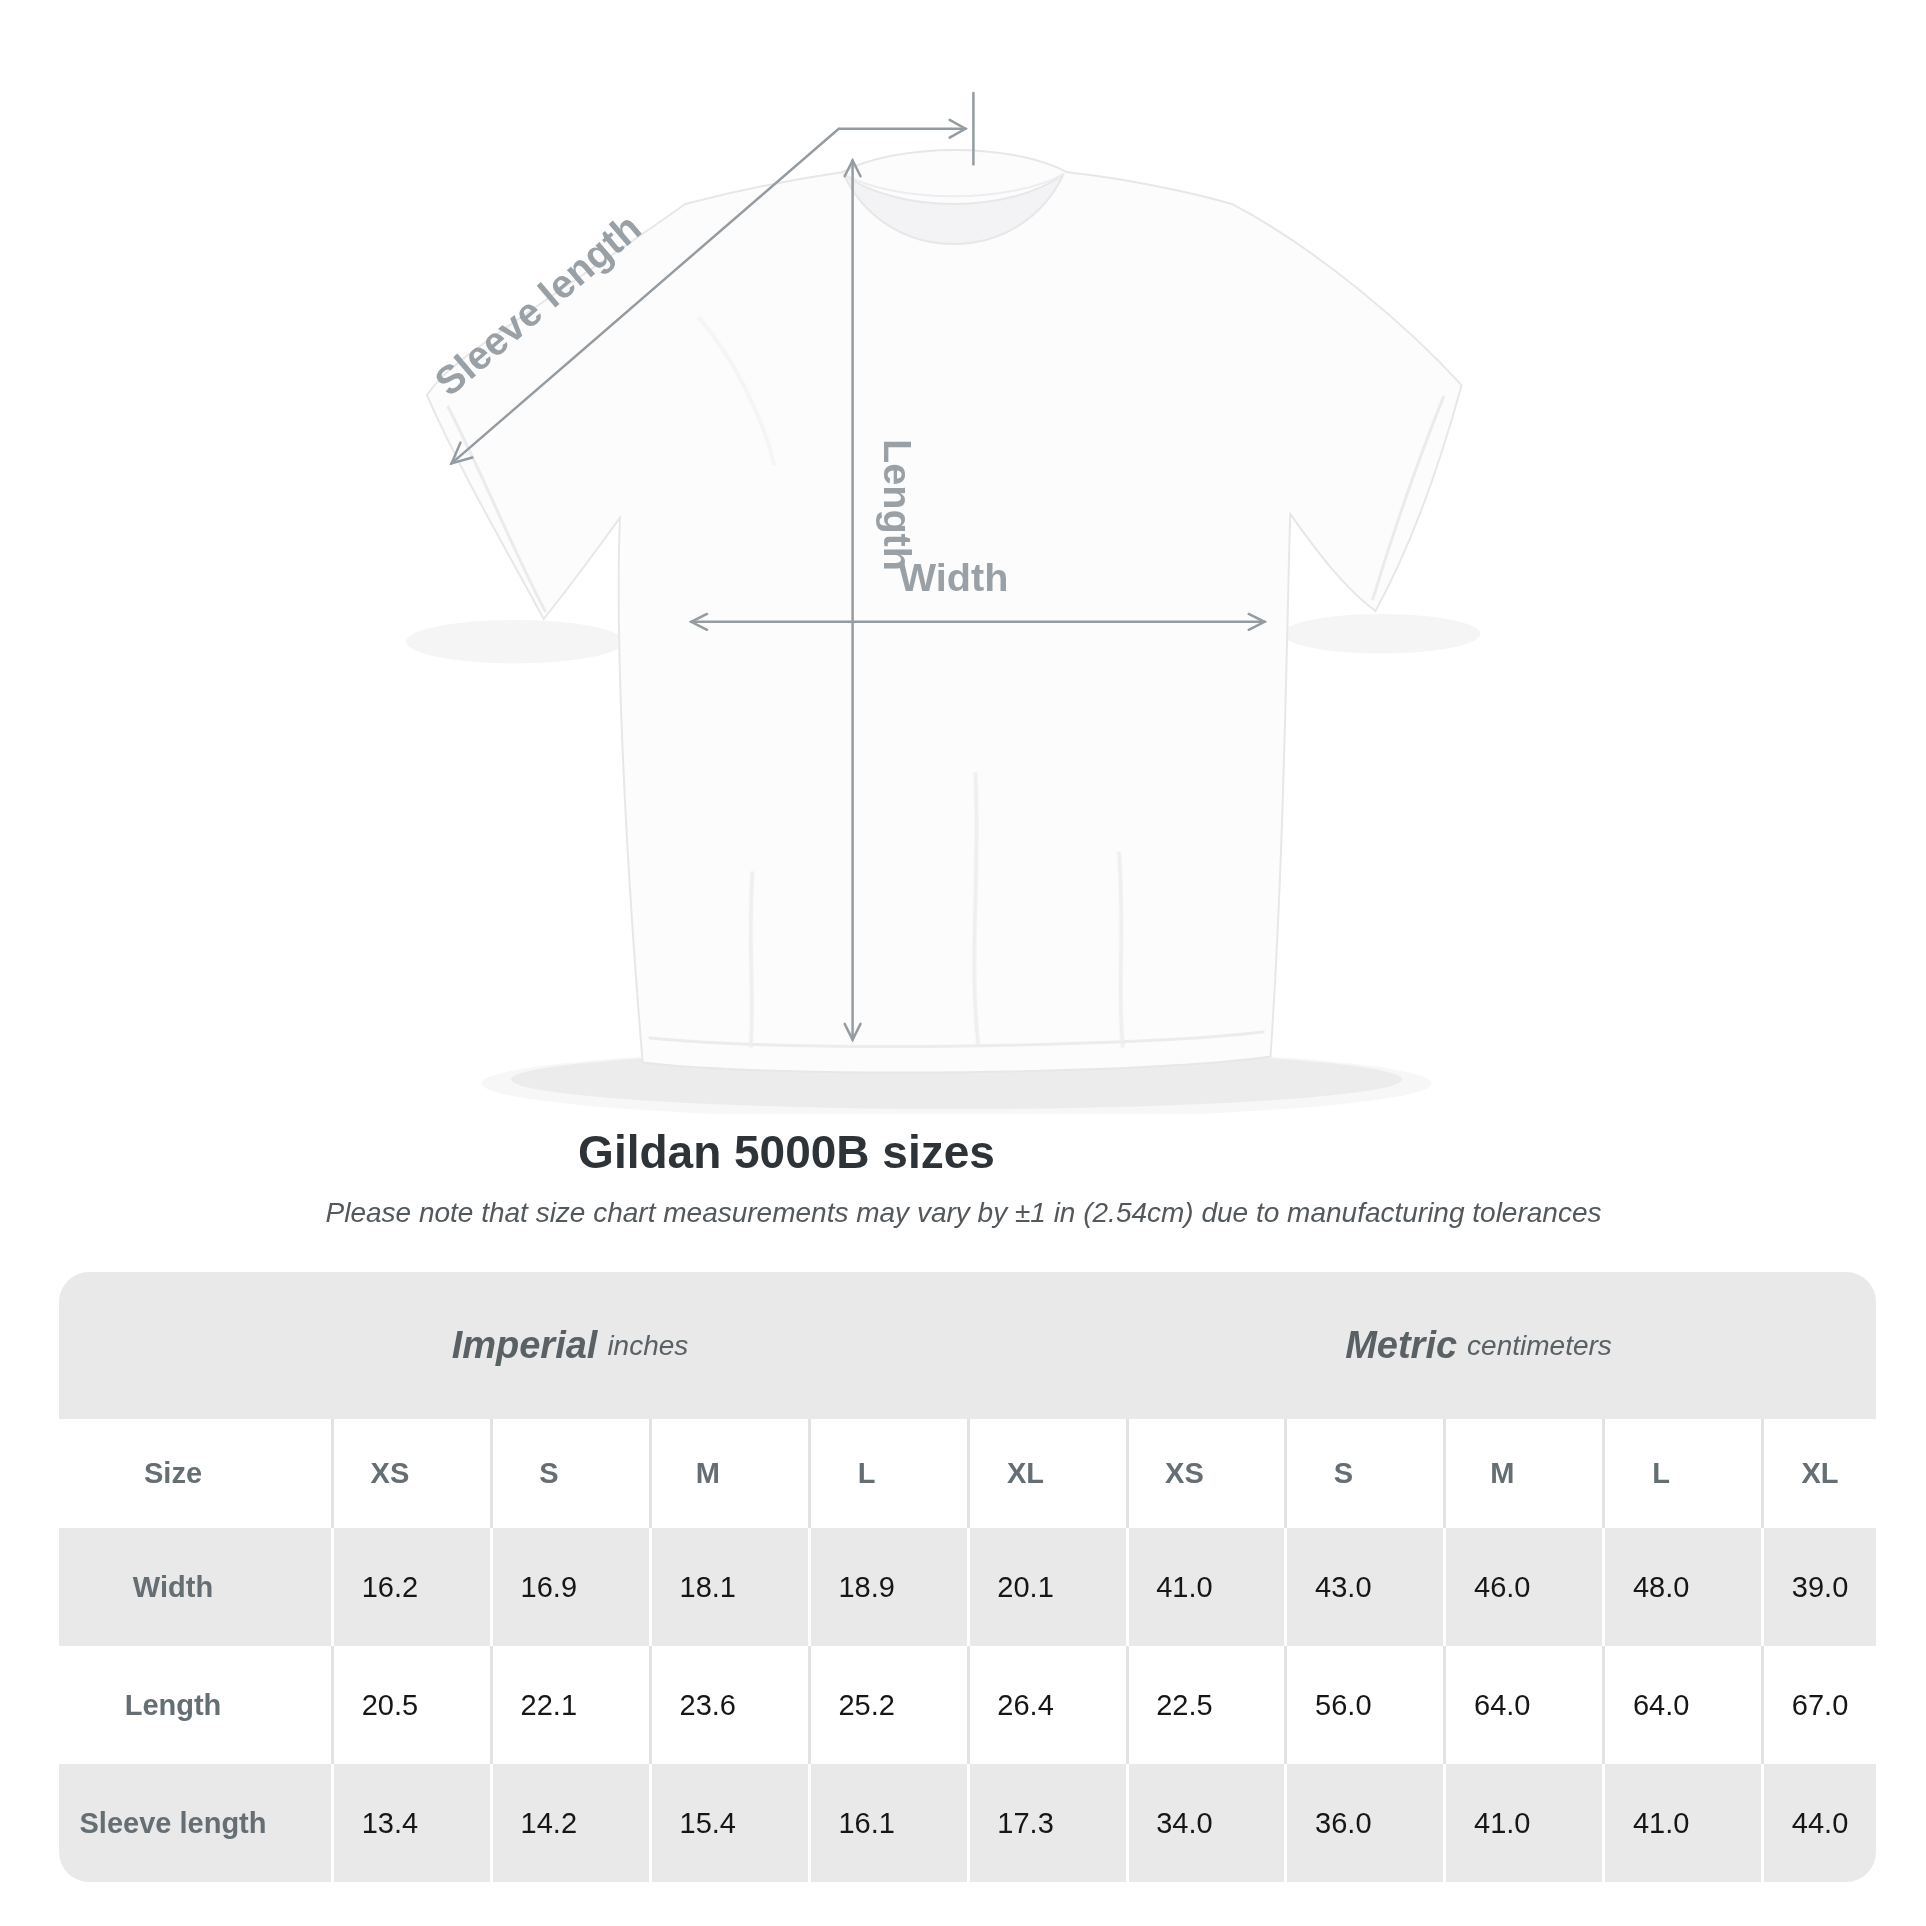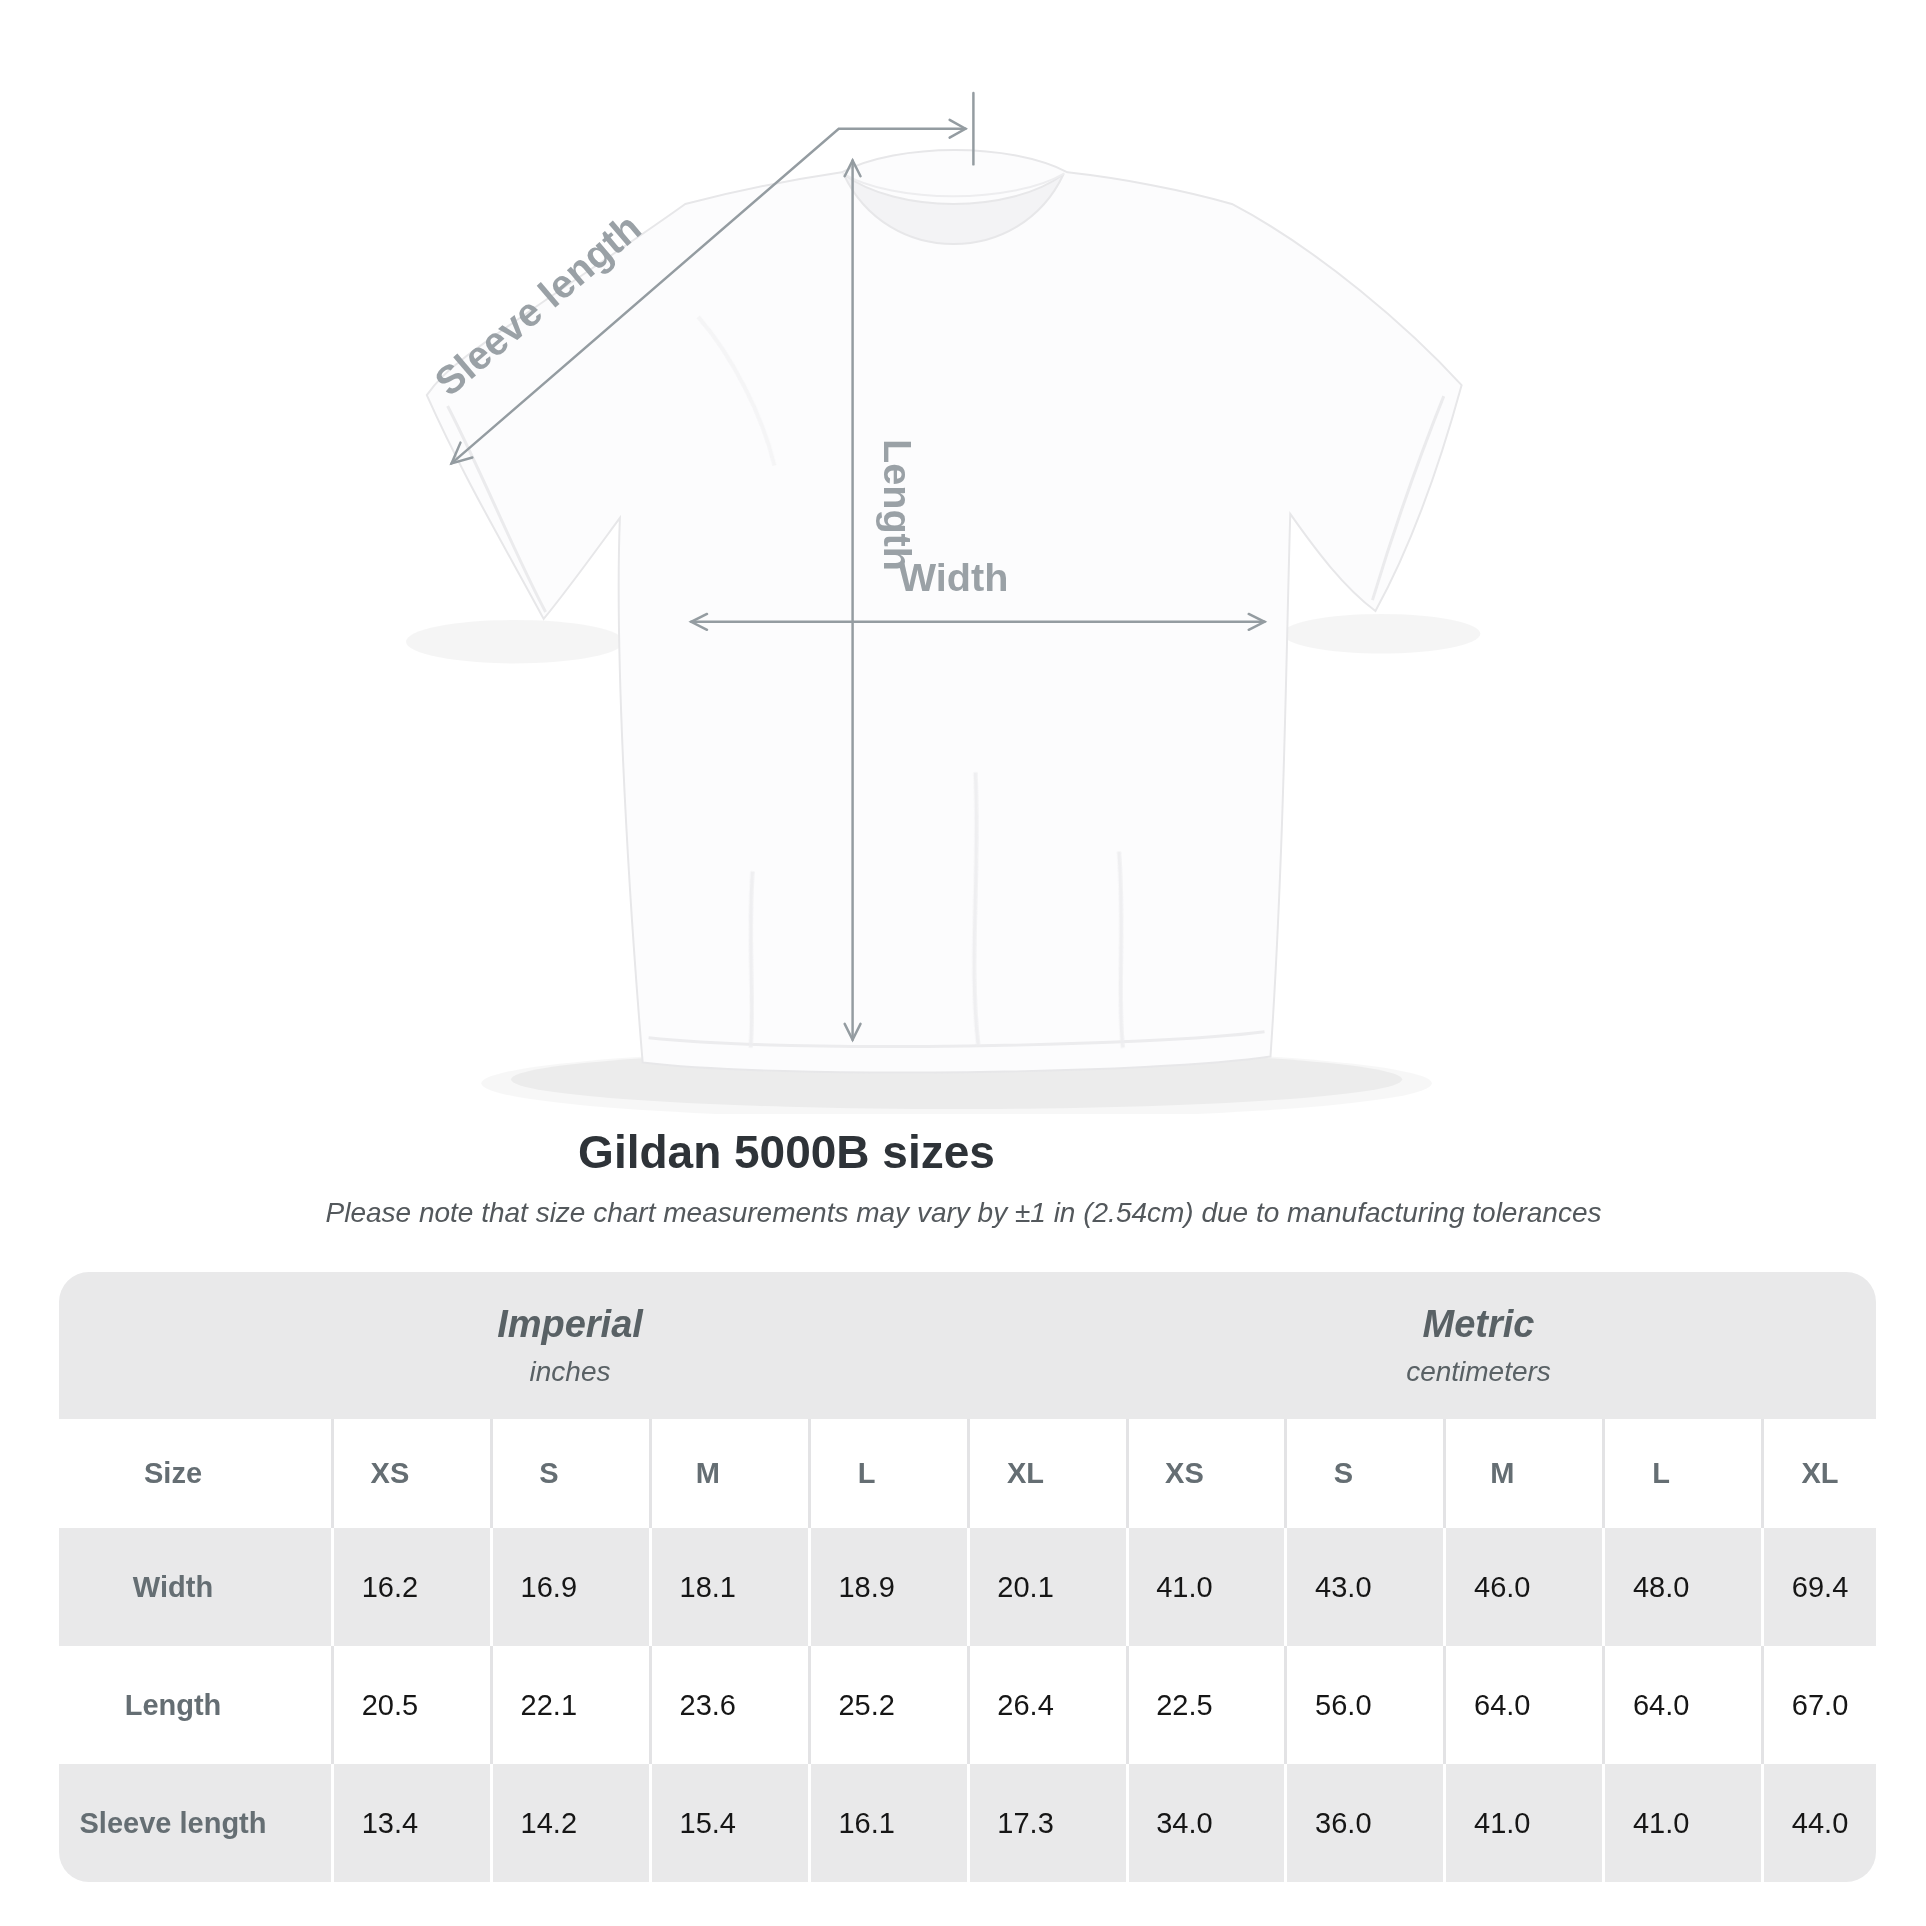--- a/index.html
+++ b/index.html
@@ -7,21 +7,21 @@
         font-family:"Liberation Sans", sans-serif;}
   .figure-svg{position:absolute;top:0;left:0;}
   .fig-label{font-family:"Liberation Sans", sans-serif;font-weight:bold;font-size:40px;fill:#9aa1a6;}
   .page-title{position:absolute;top:1129px;left:0;width:1573px;text-align:center;
               font-size:46px;font-weight:bold;color:#2e3338;line-height:1;}
   .page-subtitle{position:absolute;top:1198px;left:0;width:1927px;text-align:center;
               font-size:28px;font-style:italic;color:#53585c;line-height:1.1;}
   .size-table{position:absolute;top:1272px;left:59px;width:1817px;border-radius:30px;
               overflow:hidden;}
   .band{display:grid;grid-template-columns:1022px auto;height:147px;background:#e9e9ea;}
-  .band-cell{display:flex;flex-direction:column;align-items:center;justify-content:center;gap:10px;}
+  .band-cell{display:flex;flex-direction:row;align-items:center;justify-content:center;gap:10px;}
   .band-title{font-size:38px;font-weight:bold;font-style:italic;color:#596165;}
   .band-unit{font-size:28px;font-style:italic;color:#596165;}
   .trow{display:grid;grid-template-columns:228px repeat(10,1fr);align-items:stretch;gap:44px;}
   .trow .cell{display:flex;align-items:center;justify-content:center;}
   .row-white{background:#ffffff;height:109px;}
   .row-gray{background:#e9e9ea;height:118px;}
   .row-white .cell + .cell{border-left:3px solid #e3e3e5;}
   .row-gray .cell + .cell{border-left:3px solid #ffffff;}
   .head-text,.label-text{font-size:29px;font-weight:bold;color:#656e73;}
   .num-text{font-size:29px;color:#161616;}
@@ -174,21 +174,21 @@
       <div class="cell">
           <span class="num-text">43.0</span>
         </div>
       <div class="cell">
           <span class="num-text">46.0</span>
         </div>
       <div class="cell">
           <span class="num-text">48.0</span>
         </div>
       <div class="cell">
-          <span class="num-text">69.4</span>
+          <span class="num-text">39.0</span>
         </div>
     </div>
 
     <div class="trow row-white" style="height:118px;">
       <div class="cell">
           <span class="label-text">Length</span>
         </div>
       <div class="cell">
           <span class="num-text">20.5</span>
         </div>

